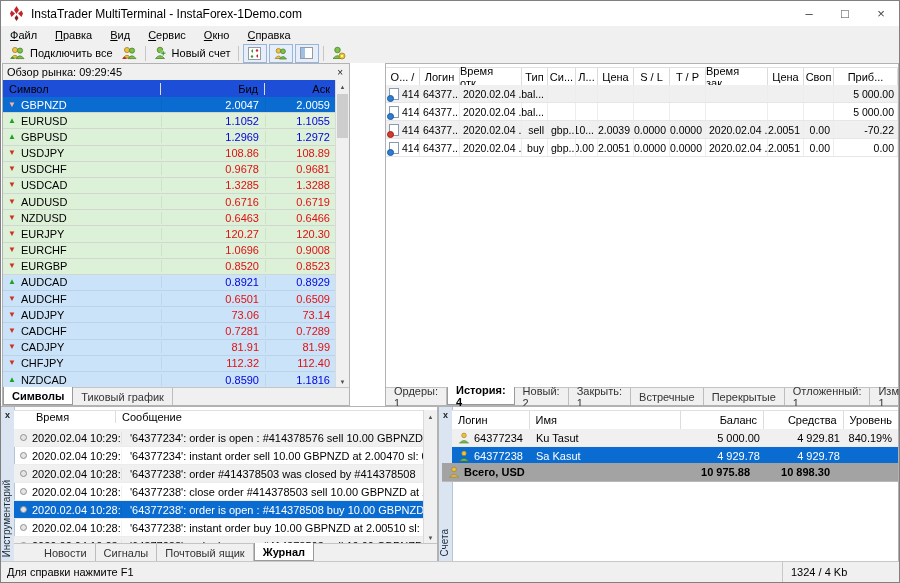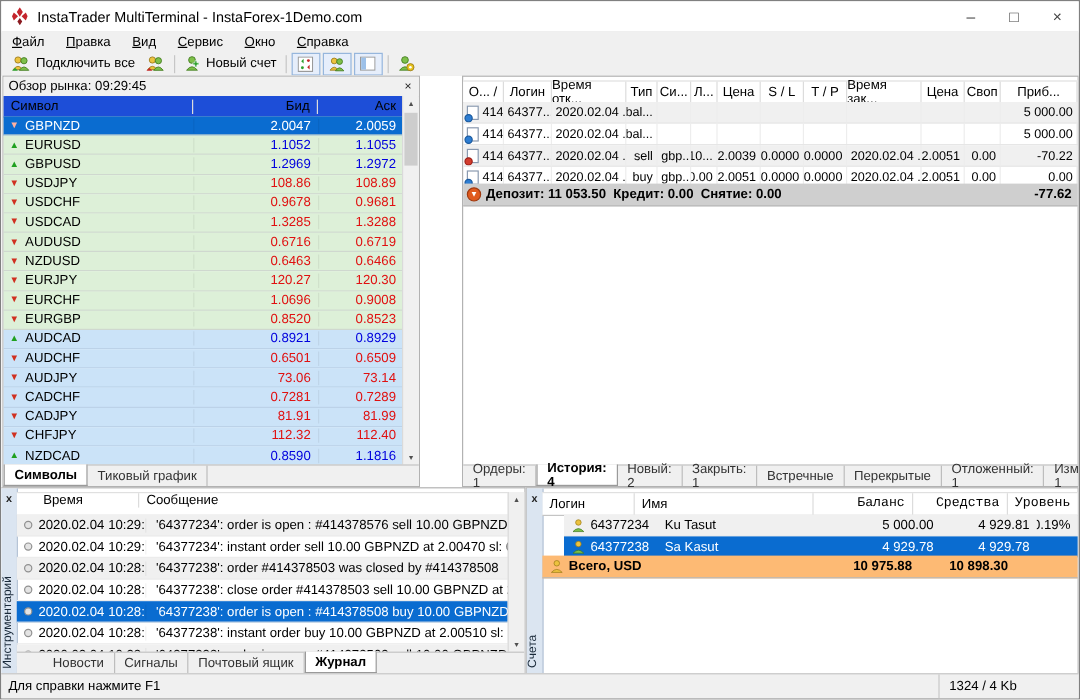--- a/index.html
+++ b/index.html
@@ -89,29 +89,29 @@
   .jp-row.sel{background:#0a6cd0;color:#fff;}
   .jdot{width:7px;height:7px;border-radius:50%;background:#e4e4e4;border:1px solid #909090;margin:0 5px 0 6px;flex:0 0 auto;box-sizing:border-box;}
   .jp-row .jtime{width:89px;flex:0 0 auto;overflow:hidden;white-space:nowrap;}
   .jp-row .jmsg{flex:1;padding-left:8px;overflow:hidden;white-space:nowrap;border-left:1px solid rgba(0,0,0,0.05);}
   .jp-sb{top:3px;bottom:17px;}
   .jp .tabbar{left:13px;padding-left:22px;}
   
   .ap{left:437px;top:343px;width:461px;height:156px;}
   .ap-head{position:absolute;top:3px;left:13px;right:0;height:18px;background:#fff;border-bottom:1px solid #c4c4c4;border-top:1px solid #e0e0e0;display:flex;align-items:center;}
   .ah{box-sizing:border-box;border-right:1px solid #dcdcdc;height:100%;display:flex;align-items:center;padding:0 6px;}
-  .ah.ra{justify-content:flex-end;font-family:Liberation Mono, monospace;}
-  .ap-rows{position:absolute;top:22px;left:31px;right:0;}
+  .ah.ra{justify-content:flex-end;}
+  .ap-rows{position:absolute;top:22px;left:13px;right:0;}
   .ap-row{height:17px;display:flex;align-items:center;border-bottom:1px solid #ececec;}
   .ap-row.alt{background:#f0f0f0;}
   .ap-row.sel{background:#0a6cd0;color:#fff;}
   .ac{box-sizing:border-box;padding:0 6px;overflow:hidden;white-space:nowrap;height:100%;display:flex;align-items:center;}
   .ac.ra{justify-content:flex-end;}
   .person-ic{flex:0 0 auto;margin-right:4px;}
-  .ap-total{position:absolute;top:56px;left:13px;right:0;height:18px;background:#fdba74;display:flex;align-items:center;font-weight:bold;border-bottom:1px solid #b8b8b8;}
+  .ap-total{position:absolute;top:56px;left:3px;right:0;height:18px;background:#a3a3a3;display:flex;align-items:center;font-weight:bold;border-bottom:1px solid #b8b8b8;}
   
   .statusbar{position:absolute;left:0;right:0;bottom:0;height:20px;background:#f0f0f0;border-top:1px solid #c8c8c8;display:flex;align-items:center;}
   .sb-left{flex:1;padding-left:6px;border-right:1px solid #c8c8c8;align-self:stretch;display:flex;align-items:center;}
   .sb-right{width:108px;padding-left:8px;align-self:stretch;display:flex;align-items:center;}
   svg{display:block;}
 </style>
 </head>
 <body>
 
 <div class="window">
@@ -460,25 +460,20 @@
             <span class="oc ra" style="width: 22px;">0.00</span>
             <span class="oc ra" style="width: 36px;">2.0051</span>
             <span class="oc ra" style="width: 36px;">0.0000</span>
             <span class="oc ra" style="width: 36px;">0.0000</span>
             <span class="oc" style="width: 62px;">2020.02.04 ...</span>
             <span class="oc ra" style="width: 36px;">2.0051</span>
             <span class="oc ra" style="width: 30px;">0.00</span>
             <span class="oc fx">0.00</span>
           </div>
         </div>
-      <div class="op-sum">
-        <span class="depo-ic"></span>
-        <span class="sum-label">Депозит: 11 053.50  Кредит: 0.00  Снятие: 0.00</span>
-        <span class="sum-val">-77.62</span>
-      </div>
       <div class="tabbar" id="op-tabs">
           <span class="tab">Ордеры: 1</span>
           <span class="tab active">История: 4</span>
           <span class="tab">Новый: 2</span>
           <span class="tab">Закрыть: 1</span>
           <span class="tab">Встречные</span>
           <span class="tab">Перекрытые</span>
           <span class="tab">Отложенный: 1</span>
           <span class="tab">Изменить: 1</span>
         </div>

